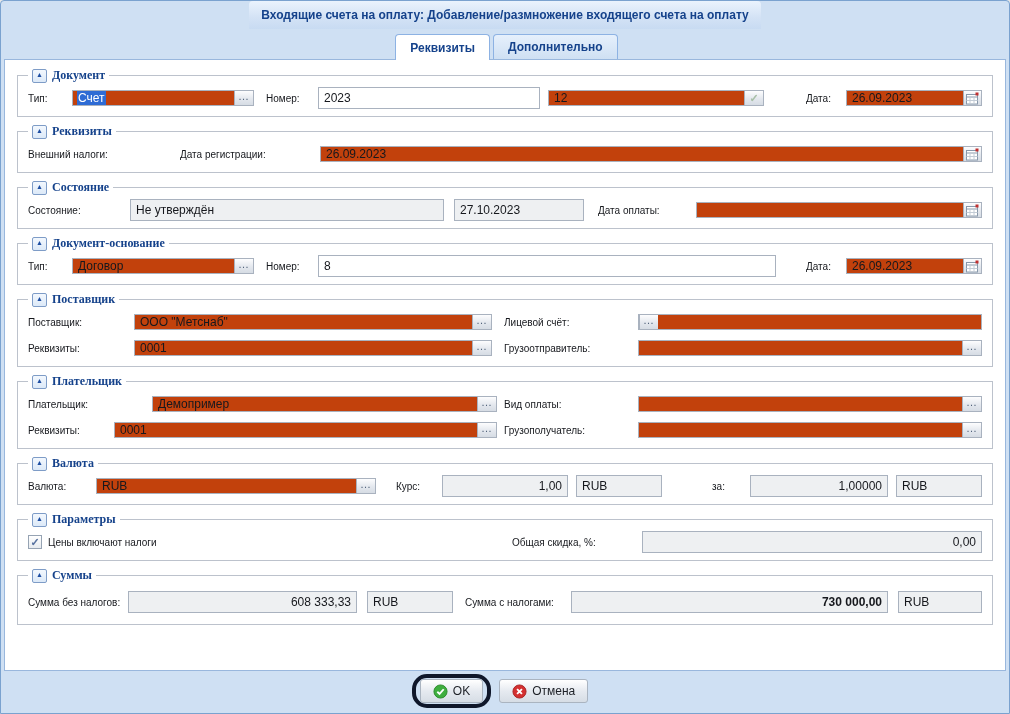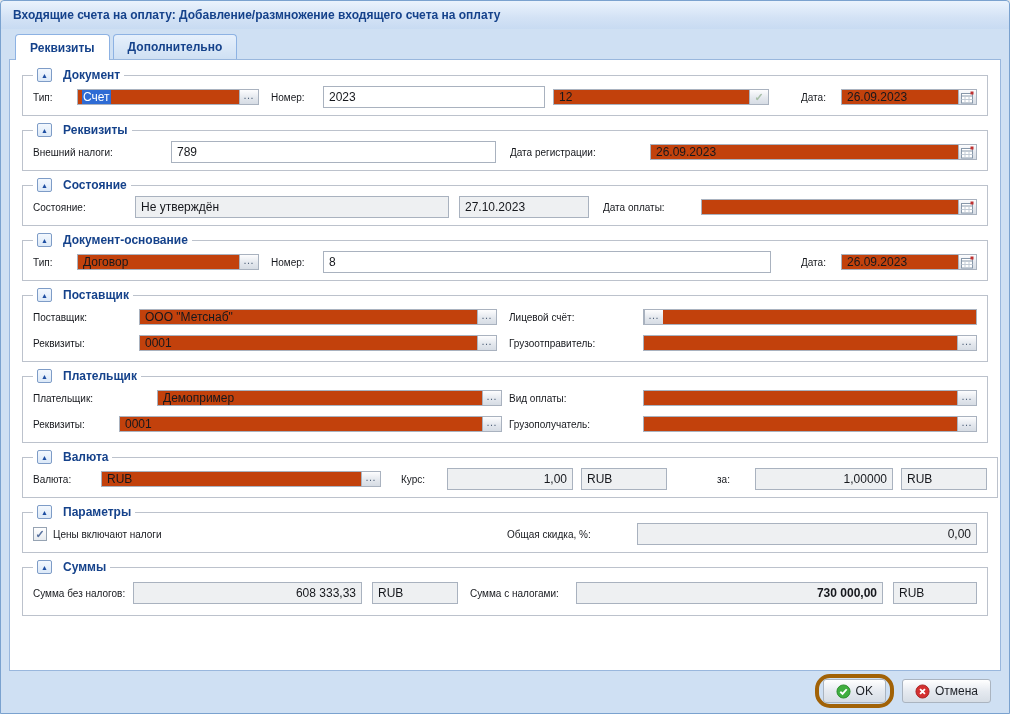--- a/index.html
+++ b/index.html
@@ -10,20 +10,21 @@
     font-size:12px; color:#16181d;
     background:#e9e9e9;
   }
   .window {
     width:1010px; height:714px;
     display:flex; flex-direction:column;
     background:#cfe0f3;
     border:1px solid #7aa2cf;
     border-radius:4px 4px 0 0;
     padding:0 8px 6px 8px;
+    align-items:center;
   }
   .titlebar {
     height:28px; flex:none; margin:0 -8px;
     display:flex; align-items:center; padding:0 12px;
     background:linear-gradient(#eaf3fd,#d3e2f5 60%,#c8dbf2);
     border-radius:4px 4px 0 0;
     color:#15428b; font-weight:bold; font-size:12px;
   }
   .tabstrip {
     flex:none; height:30px; display:flex; align-items:flex-end;
@@ -41,23 +42,23 @@
   .tab.active { background:#fff; top:1px; height:26px; }
   .panel {
     flex:1; background:#fff; border:1px solid #99b7dd;
     overflow:hidden; padding-top:3px;
   }
   fieldset.fs {
     border:1px solid #bcc2cc; margin:5px 12px 7px 12px;
     padding:1px 8px 6px 8px;
   }
   legend.leg {
-    display:flex; align-items:center; gap:11px;
+    display:flex; align-items:center; gap:5px;
     padding:0 4px; margin-left:2px;
-    color:#15428b; font-weight:bold; font-size:12px;
+    color:#15428b; font-weight:bold; font-size:12px;font-family:Liberation Serif, serif;
   }
   .tool {
     width:15px; height:14px; flex:none;
     border:1px solid #7e9cc7; border-radius:2px;
     background:linear-gradient(#f3f8fe,#dce9f8);
     display:flex; align-items:center; justify-content:center;
     cursor:pointer;
   }
   .tool-arrow { font-size:7px; line-height:1; color:#1e4ea2; }
   .row { display:flex; align-items:center; padding:3px 2px 1px 2px; min-height:26px; }
@@ -92,21 +93,21 @@
     width:14px; height:14px; flex:none;
     border:1px solid #96a3b3; background:linear-gradient(#fff,#e7ebef);
     display:flex; align-items:center; justify-content:center; cursor:pointer;
   }
   .cb-check { font-size:11px; font-weight:bold; color:#5872a0; line-height:1; }
   .footer {
     flex:none; height:36px; display:flex; align-items:center;
     justify-content:flex-end; padding:4px 4px 0 0;
   }
   .ring {
-    display:inline-flex; border:4px solid #a16207; border-radius:15px;
+    display:inline-flex; border:4px solid #0f172a; border-radius:15px;
     padding:1px 4px; margin-right:8px; background:transparent;
   }
   .btn {
     display:inline-flex; align-items:center; gap:5px;
     height:24px; padding:0 12px;
     border:1px solid #aab4c0; border-radius:3px;
     background:linear-gradient(#ffffff,#e6eaf0 50%,#d6dde5);
     font-family:"Liberation Sans", sans-serif; font-size:12px; color:#1d2026;
     cursor:pointer;
   }
@@ -177,21 +178,20 @@
 
     <fieldset class="fs">
       <legend class="leg">
         <span class="tool">
             <span class="tool-arrow">▲</span>
           </span>
         <span>Реквизиты</span>
       </legend>
       <div class="row">
         <span class="lbl" style="width:138px">Внешний налоги:</span>
-        <input class="txt" style="width: 325px;" value="789">
         <span class="lbl" style="width:132px;margin-left:14px">Дата регистрации:</span>
         <span class="fw" style="flex:1;margin-left:8px">
           <input value="26.09.2023" style="">
           <span class="trigger cal">
             <svg class="icon-svg" width="13" height="13" viewBox="0 0 13 13">
                 <rect x="0.5" y="2.5" width="11" height="9.5" fill="#fff" stroke="#8898aa"></rect>
                 <line x1="0.5" y1="5" x2="11.5" y2="5" stroke="#8898aa"></line>
                 <line x1="4" y1="5" x2="4" y2="12" stroke="#c3ccd6"></line>
                 <line x1="8" y1="5" x2="8" y2="12" stroke="#c3ccd6"></line>
                 <line x1="0.5" y1="8.5" x2="11.5" y2="8.5" stroke="#c3ccd6"></line>

